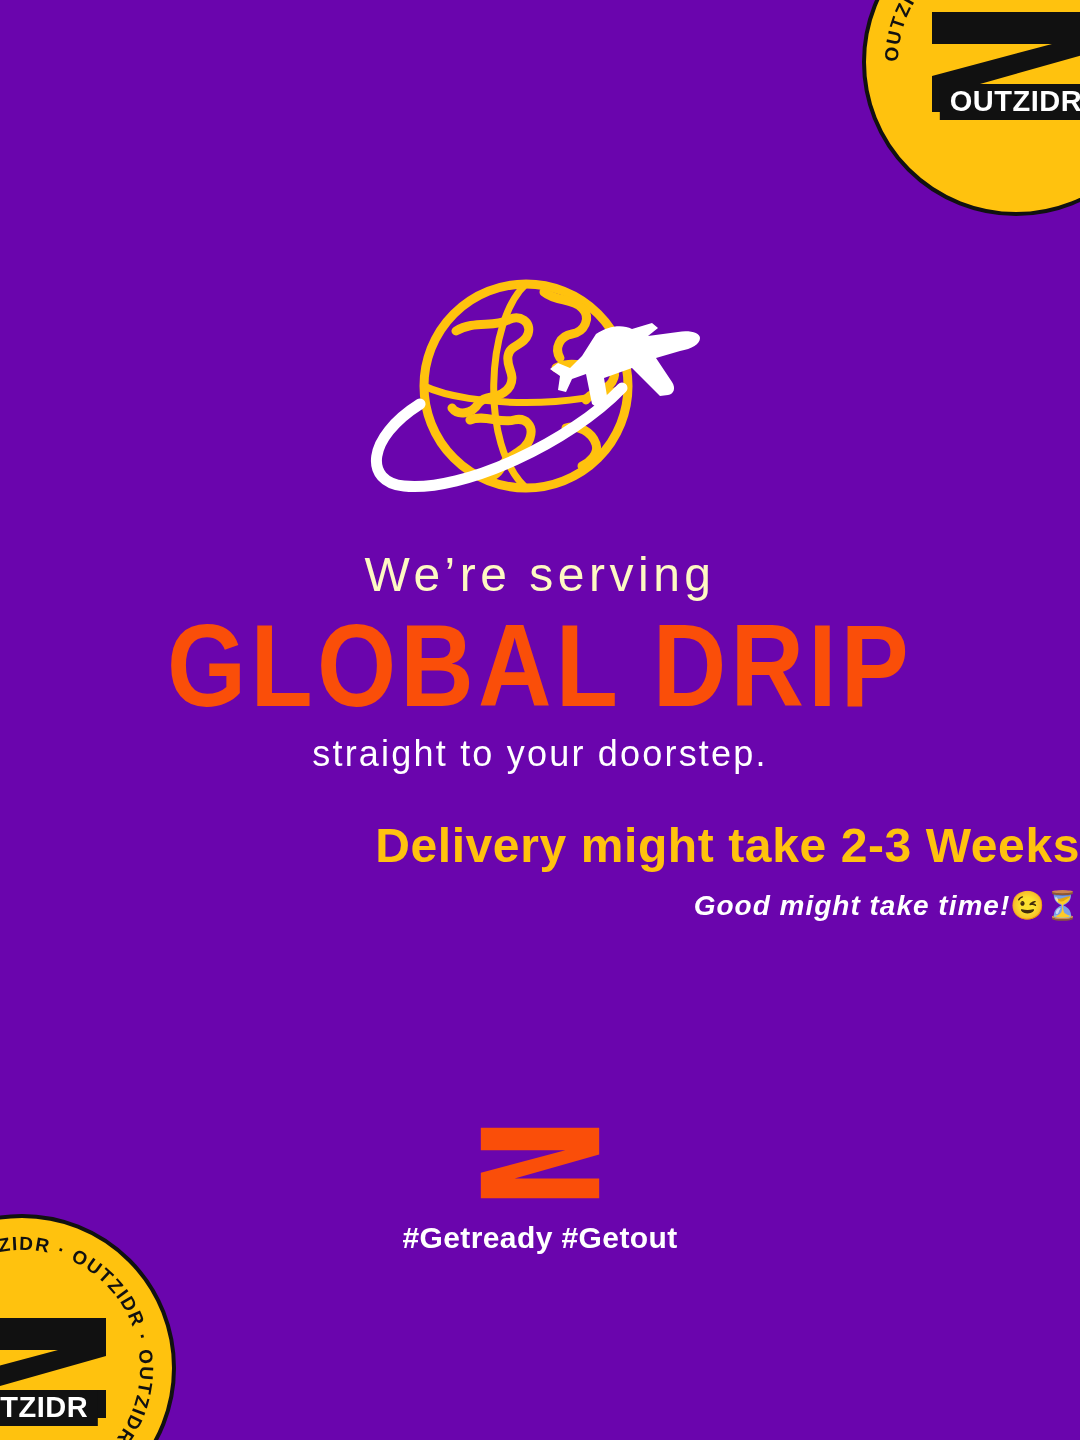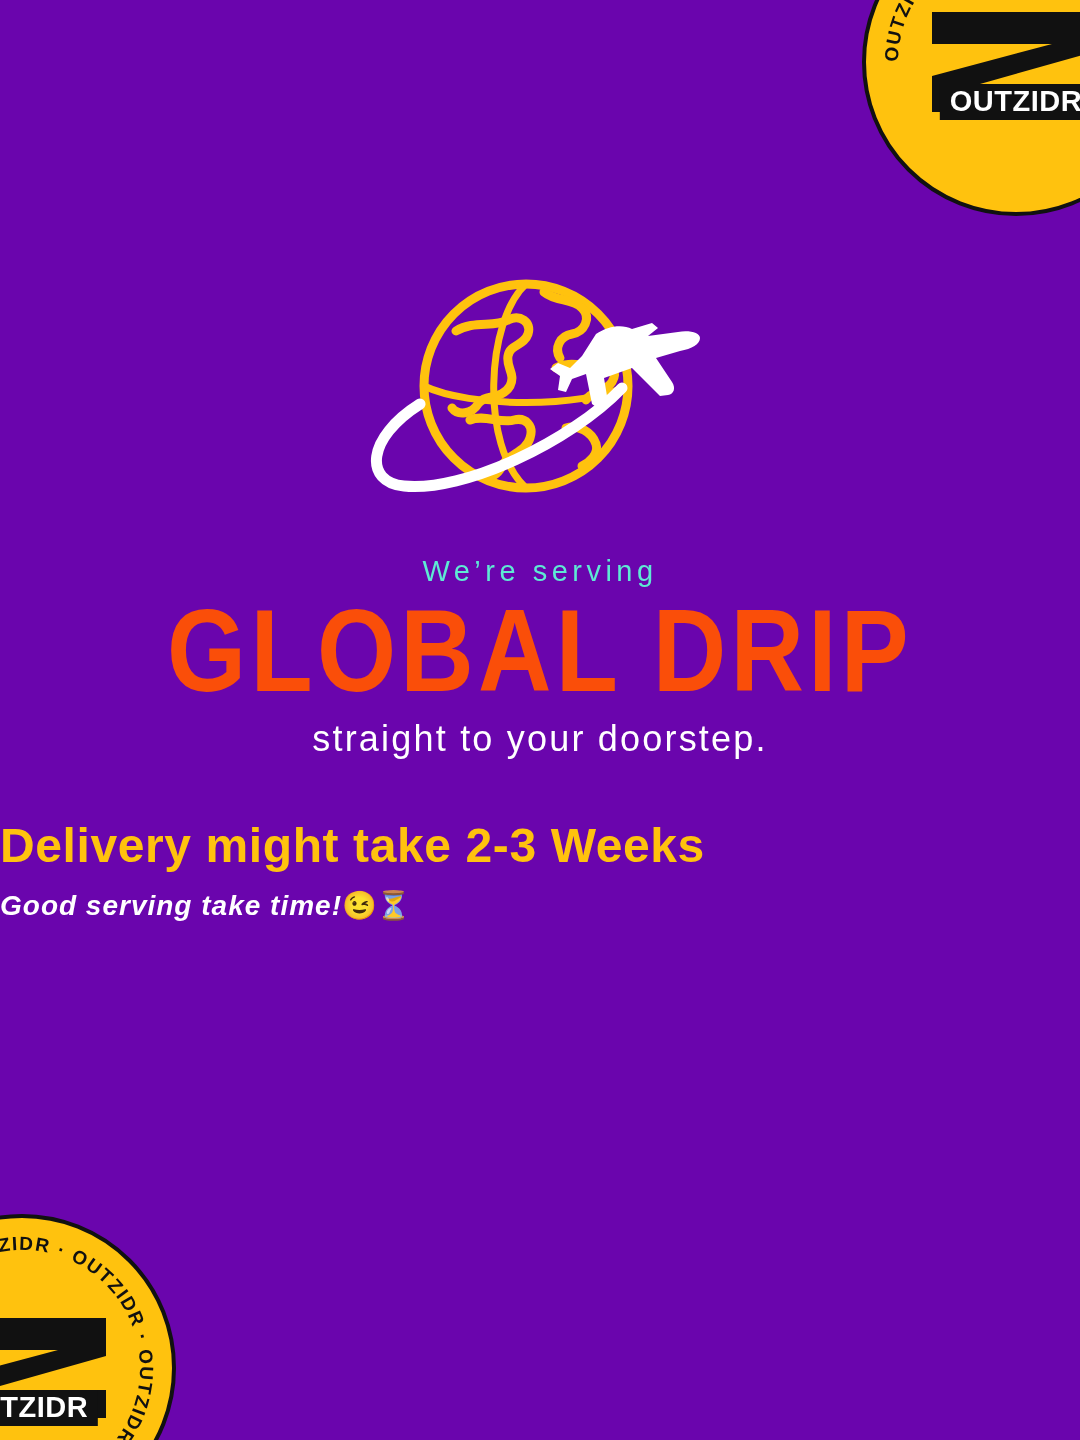--- a/index.html
+++ b/index.html
@@ -87,26 +87,26 @@
 
   
   .copy {
     position: absolute;
     left: 0;
     right: 0;
     top: 548px;
     text-align: center;
   }
   .eyebrow {
-    color: #5eead4;
-    font-size: 29px;
+    color: #fef9c3;
+    font-size: 48px;
     font-weight: 300;
     letter-spacing: 4.5px;
     line-height: 1.12;
-    margin: 7px;
+    margin: 0;
   }
   .headline {
     color: #FA4E09;
     font-family: "Liberation Sans Narrow", "Liberation Sans", sans-serif;
     font-size: 96px;
     font-weight: 700;
     letter-spacing: 4px;
     line-height: 1.0;
     margin: 16px 0 12px 0;
     transform: scaleX(1.06) scaleY(1.22);
@@ -119,21 +119,21 @@
     letter-spacing: 2.2px;
     line-height: 1.1;
     margin: 20px 0 0 0;
   }
 
   .delivery {
     position: absolute;
     left: 0;
     right: 0;
     top: 820px;
-    text-align: left;
+    text-align: right;
   }
   .delivery-main {
     color: #FFC20E;
     font-size: 48px;
     font-weight: 700;
     letter-spacing: 0.6px;
     line-height: 1.1;
     margin: 0;
   }
   .delivery-note {
@@ -223,24 +223,30 @@
 
   <div class="copy">
     <p class="eyebrow">We’re serving</p>
     <p class="headline">GLOBAL DRIP</p>
     <p class="subhead">straight to your doorstep.</p>
   </div>
 
   <div class="delivery">
     <p class="delivery-main">Delivery might take 2-3 Weeks</p>
     <p class="delivery-note">
-      <span>Good serving take time!</span><span class="emoji">😉⏳</span>
+      <span>Good might take time!</span><span class="emoji">😉⏳</span>
     </p>
   </div>
 
+  <div class="footer">
+    <svg class="brand-z" viewBox="0 0 176 104">
+      <path d="M4 2 H172 V40 L52 74 H172 V102 H4 V66 L124 34 H4 Z" fill="#FA4E09"></path>
+    </svg>
+    <p class="hashtags">#Getready #Getout</p>
+  </div>
 
   <div class="badge badge-bl">
     <svg class="badge-ring" viewBox="0 0 300 300">
       <defs>
         <path id="ringPathBL" d="M 150,150 m -118,0 a 118,118 0 1,1 236,0 a 118,118 0 1,1 -236,0"></path>
       </defs>
       <text>
         <textPath href="#ringPathBL" startOffset="0%">OUTZIDR · OUTZIDR · OUTZIDR · OUTZIDR ·</textPath>
       </text>
     </svg>

